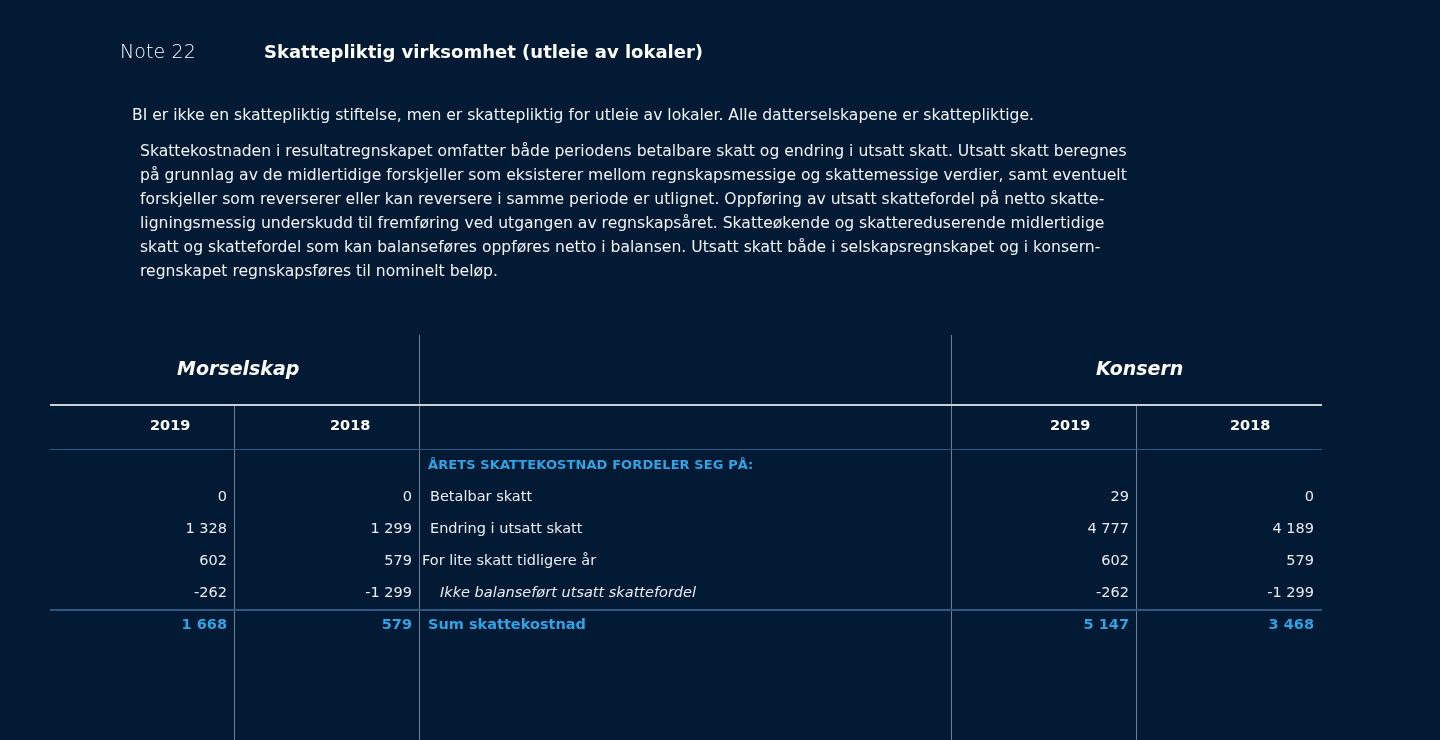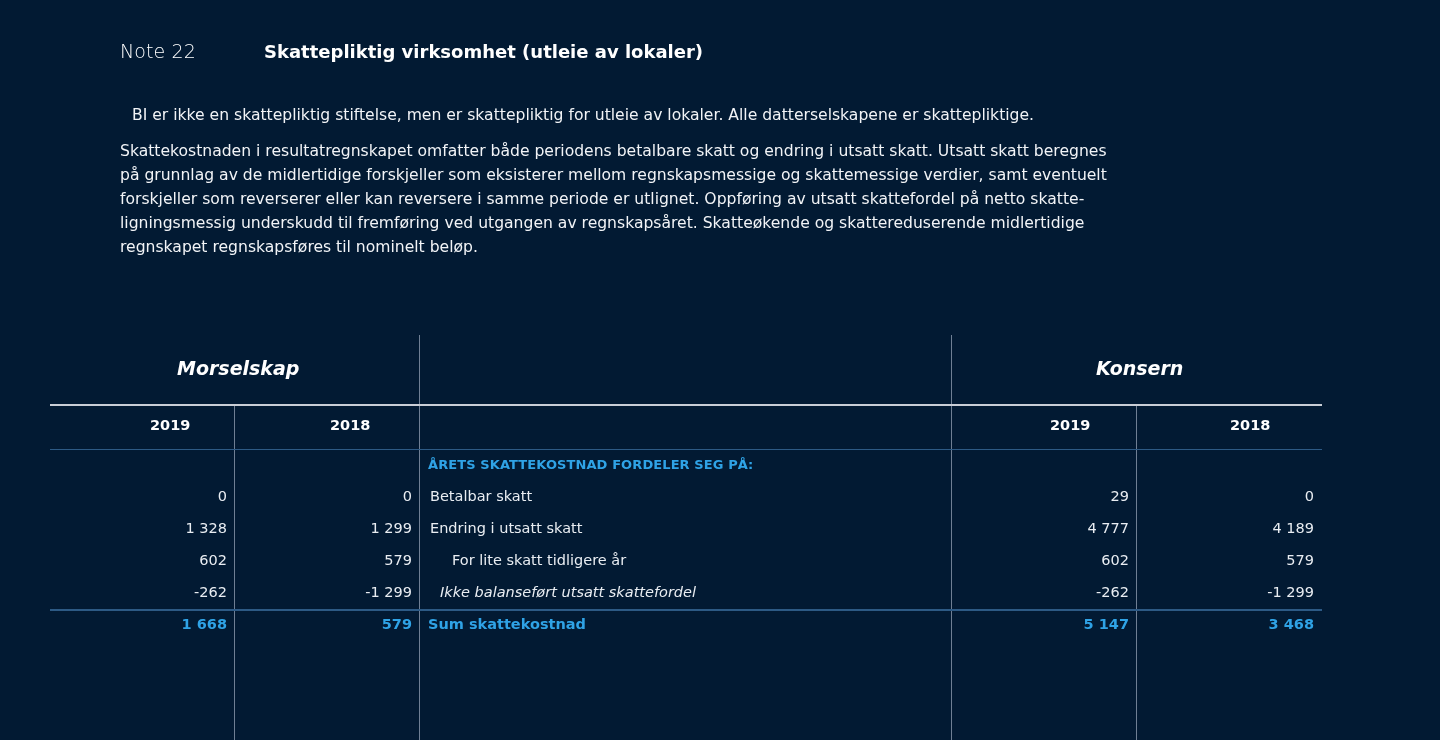--- a/index.html
+++ b/index.html
@@ -48,21 +48,21 @@
     .para {
       position: absolute;
       top: 139px;
       left: 120px;
       width: 1030px;
       font-size: 15.6px;
       line-height: 24px;
       color: #f2f4f7;
       margin: 0;
     }
-    .para .line { display: block; white-space: nowrap; }
+    .para .line { display: block; white-space: nowrap; margin-left: 20px; }
 
     
     .vline {
       position: absolute;
       width: 1px;
       background: #6f7f94;
     }
     .hline-gray {
       position: absolute;
       left: 50px;
@@ -127,20 +127,21 @@
     <span class="note-title">Skattepliktig virksomhet (utleie av lokaler)</span>
   </div>
 
   <p class="intro">BI er ikke en skattepliktig stiftelse, men er skattepliktig for utleie av lokaler. Alle datterselskapene er skattepliktige.</p>
 
   <p class="para">
     <span class="line">Skattekostnaden i resultatregnskapet omfatter både periodens betalbare skatt og endring i utsatt skatt. Utsatt skatt beregnes</span>
     <span class="line">på grunnlag av de midlertidige forskjeller som eksisterer mellom regnskapsmessige og skattemessige verdier, samt eventuelt</span>
     <span class="line">forskjeller som reverserer eller kan reversere i samme periode er utlignet. Oppføring av utsatt skattefordel på netto skatte-</span>
     <span class="line">ligningsmessig underskudd til fremføring ved utgangen av regnskapsåret. Skatteøkende og skattereduserende midlertidige</span>
+    <span class="line">skatt og skattefordel som kan balanseføres oppføres netto i balansen. Utsatt skatt både i selskapsregnskapet og i konsern-</span>
     <span class="line">regnskapet regnskapsføres til nominelt beløp.</span>
   </p>
 
   <div>
     <div class="vline" style="left:419px; top:335px; height:405px;"></div>
     <div class="vline" style="left:951px; top:335px; height:405px;"></div>
     <div class="vline" style="left:234px; top:406px; height:334px;"></div>
     <div class="vline" style="left:1136px; top:406px; height:334px;"></div>
 
     <div class="hline-gray"></div>
@@ -164,21 +165,21 @@
     <div class="cell" style="top:488px; left:1180px; width:134px;">0</div>
 
     <div class="cell" style="top:520px; left:100px; width:127px;">1 328</div>
     <div class="cell" style="top:520px; left:280px; width:132px;">1 299</div>
     <div class="label" style="top:520px; left:430px;">Endring i utsatt skatt</div>
     <div class="cell" style="top:520px; left:1000px; width:129px;">4 777</div>
     <div class="cell" style="top:520px; left:1180px; width:134px;">4 189</div>
 
     <div class="cell" style="top:552px; left:100px; width:127px;">602</div>
     <div class="cell" style="top:552px; left:280px; width:132px;">579</div>
-    <div class="label" style="top:552px; left:452px;text-align:center;">For lite skatt tidligere år</div>
+    <div class="label" style="top:552px; left:422px;text-align:center;">For lite skatt tidligere år</div>
     <div class="cell" style="top:552px; left:1000px; width:129px;">602</div>
     <div class="cell" style="top:552px; left:1180px; width:134px;">579</div>
 
     <div class="cell" style="top:584px; left:100px; width:127px;">-262</div>
     <div class="cell" style="top:584px; left:280px; width:132px;">-1 299</div>
     <div class="label" style="top:584px; left:440px;font-style:italic;">Ikke balanseført utsatt skattefordel</div>
     <div class="cell" style="top:584px; left:1000px; width:129px;">-262</div>
     <div class="cell" style="top:584px; left:1180px; width:134px;">-1 299</div>
 
     <div class="cell total" style="top:616px; left:100px; width:127px;">1 668</div>

